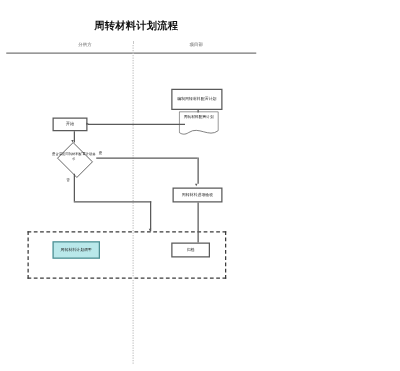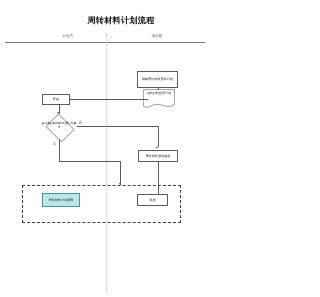--- a/index.html
+++ b/index.html
@@ -20,21 +20,21 @@
     position: absolute;
     inset: 0;
     width: 210px;
     height: 297px;
     background: #ffffff;
   }
 
   
   .title {
     position: absolute;
-    left: 16px;
+    left: 4px;
     top: 15px;
     width: 210px;
     text-align: center;
     font-size: 8.2px;
     font-weight: bold;
     letter-spacing: 0.2px;
     color: #111111;
     line-height: 10px;
   }
 

